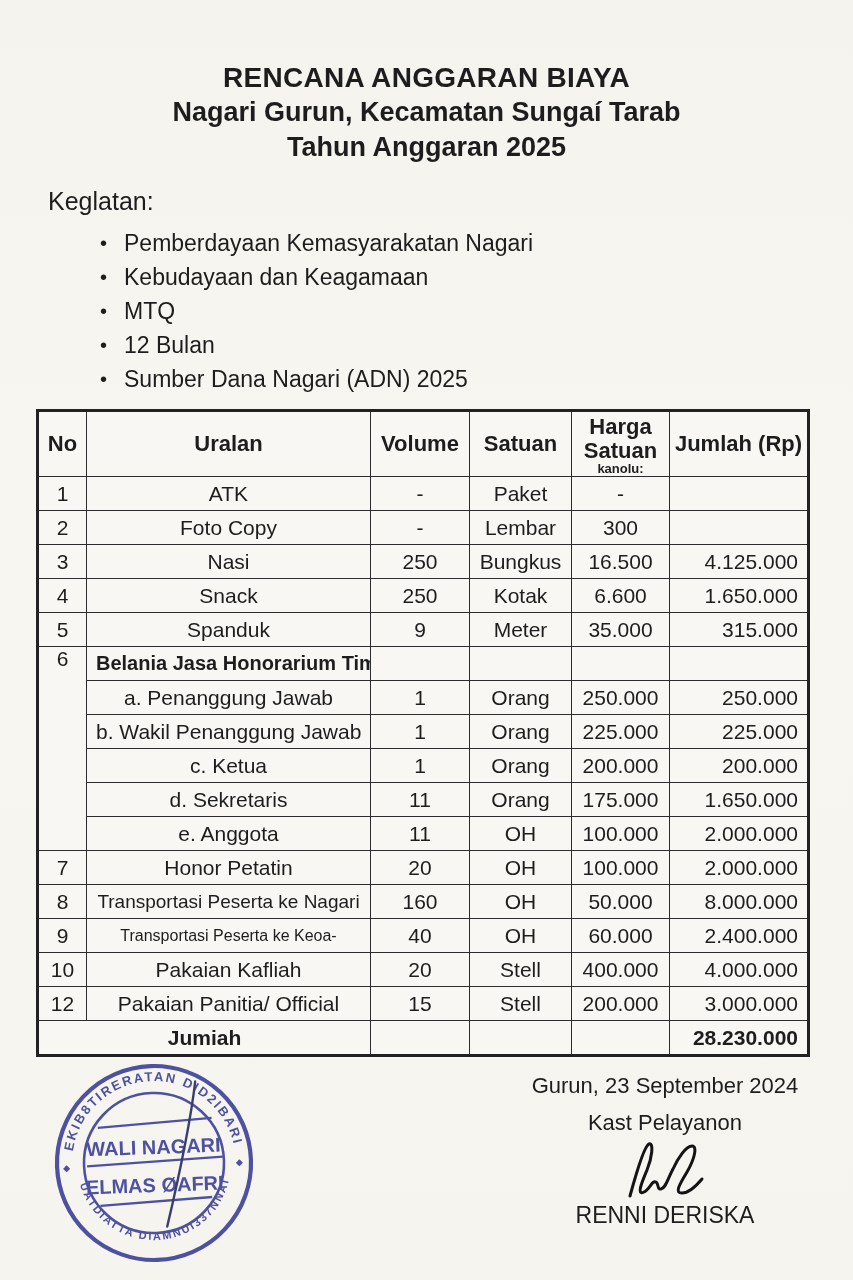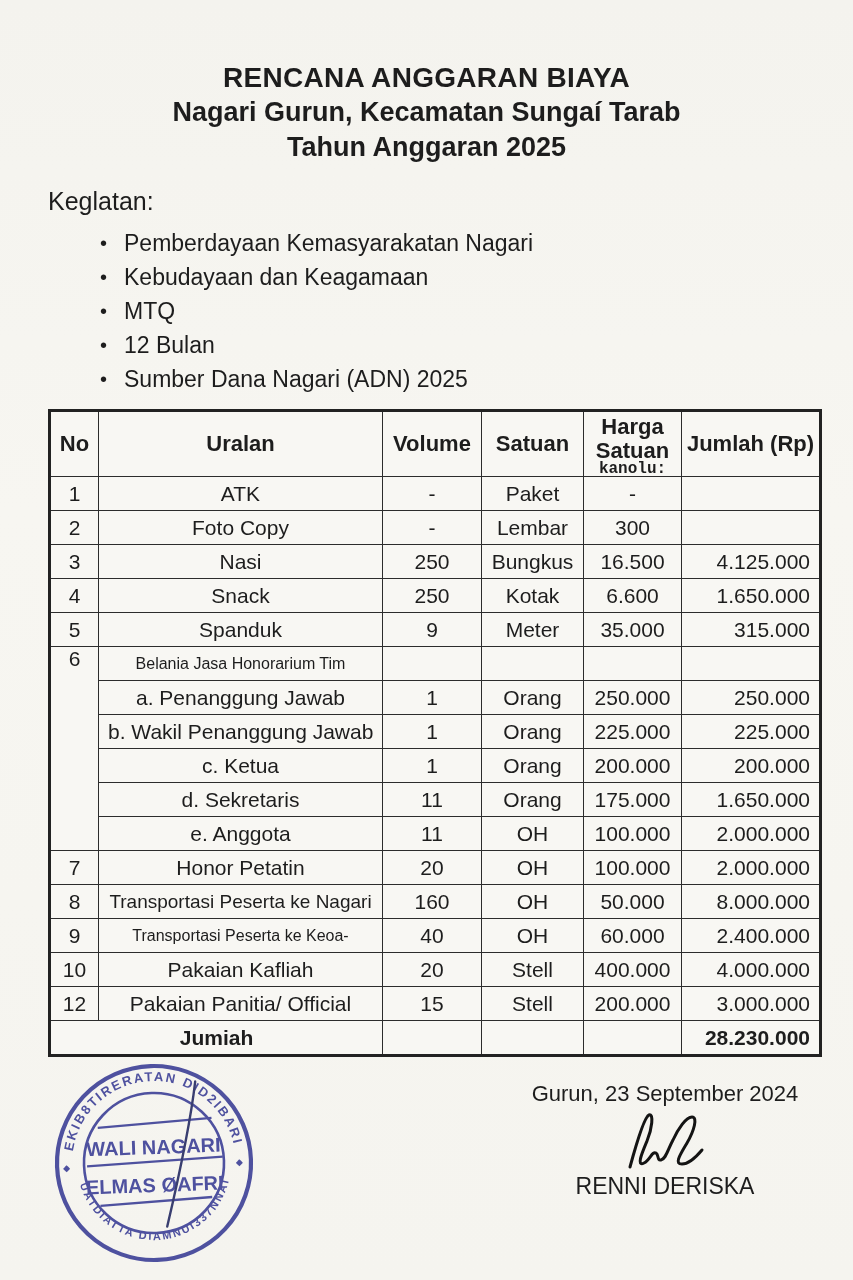--- a/index.html
+++ b/index.html
@@ -18,39 +18,39 @@
   .title-l3 { font-size:27px; line-height:35px; }
 
   
   .activities { margin:20px 0 0 48px; }
   .activities-heading { font-size:25px; line-height:32px; }
   .activity-list { margin:12px 0 0 0; padding:0; list-style:none; }
   .activity-item { display:flex; align-items:flex-start; font-size:23px; line-height:28px; margin-bottom:6px; }
   .bullet { width:24px; margin-left:52px; flex:0 0 auto; font-size:20px; }
 
   
-  table.budget { border-collapse:collapse; table-layout:fixed; width:771px; margin:16px 0 0 48px;
+  table.budget { border-collapse:collapse; table-layout:fixed; width:771px; margin:16px 0 0 36px;
                  border:3px solid #222;padding-left:28px; }
   table.budget th, table.budget td {
     border:1.7px solid #2c2c2c; padding:0 9px; height:33px;
     font-size:21px; overflow:hidden; background:#f8f7f3;
   }
   table.budget th { font-weight:bold; font-size:22px; height:64px; text-align:center; padding:0 2px; line-height:24px; }
-  .harga-note { display:block; font-size:16px; font-weight:bold; line-height:10px; margin-top:1px;font-family:Liberation Mono, monospace; }
+  .harga-note { display:block; font-size:13px; font-weight:bold; line-height:10px; margin-top:1px; }
   .col-no { text-align:center; }
   td.group-no { vertical-align:top; padding-top:5px; }
   .col-uraian { text-align:center; white-space:nowrap; }
   .col-volume, .col-satuan, .col-harga { text-align:center; }
   .col-jumlah { text-align:right; }
   .total-label { text-align:center; font-weight:bold; font-size:23px; height:50px; }
   .total-value { font-weight:bold; font-size:22px; }
 
   
   .footer { position:relative; height:188px; }
-  .sign-block { position:absolute; left:504px; top:24px; width:322px; text-align:center; }
+  .sign-block { position:absolute; left:504px; top:16px; width:322px; text-align:center; }
   .place-date { font-size:22px; }
   .role { font-size:22px; margin-top:11px; }
   .scribble { display:block; margin:2px auto 0 auto; }
   .name { font-size:23px; font-weight:normal; margin-top:2px; }
 
   .stamp { position:absolute; left:50px; top:2px; width:208px; height:208px;
            opacity:.9; transform:rotate(-2deg); }
   .arc-text { font-weight:bold; letter-spacing:2px; font-family:"Liberation Sans", sans-serif; }
   .stamp-center { font-family:"Liberation Sans", sans-serif; }
 </style>
@@ -146,21 +146,21 @@
         <tr>
           <td class="col-no">5</td>
           <td class="col-uraian">Spanduk</td>
           <td class="col-volume">9</td>
           <td class="col-satuan">Meter</td>
           <td class="col-harga">35.000</td>
           <td class="col-jumlah">315.000</td>
         </tr>
         <tr>
           <td class="col-no group-no" rowspan="6">6</td>
-          <td class="col-uraian" style="font-size: 16px;">Belania Jasa Honorarium Tim</td>
+          <td class="col-uraian" style="font-size: 20px; font-weight: bold;">Belania Jasa Honorarium Tim</td>
           <td class="col-volume"></td>
           <td class="col-satuan"></td>
           <td class="col-harga"></td>
           <td class="col-jumlah"></td>
         </tr>
         <tr>
           <td class="col-uraian">a. Penanggung Jawab</td>
           <td class="col-volume">1</td>
           <td class="col-satuan">Orang</td>
           <td class="col-harga">250.000</td>
@@ -266,20 +266,21 @@
         <text x="104" y="95" text-anchor="middle" font-size="20" font-weight="bold" class="stamp-center" fill="#3d4097">WALI NAGARI</text>
         <text x="104" y="133" text-anchor="middle" font-size="20" font-weight="bold" class="stamp-center" fill="#3d4097">ELMAS ØAFRI</text>
         <text x="13" y="109" font-size="9" fill="#3d4097">◆</text>
         <text x="186" y="109" font-size="9" fill="#3d4097">◆</text>
         <path d="M148,24 C142,64 128,120 115,168" fill="none" stroke="#252b63" stroke-width="2.4" stroke-linecap="round"></path>
       </svg>
     </div>
 
     <div class="sign-block">
       <div class="place-date">Gurun, 23 September 2024</div>
+      <div class="role">Kast Pelayanon</div>
       <svg class="scribble" width="130" height="62" viewBox="0 0 130 62">
         <path d="M30,58 C36,36 44,8 49,6 C54,4 52,20 47,32 C42,44 36,58 44,54 C50,51 52,42 56,44 C59,46 57,52 61,51 C66,50 68,40 73,31 C78,20 86,8 92,8 C98,8 94,22 87,34 C80,46 74,55 82,55 C90,55 97,47 102,41" fill="none" stroke="#141414" stroke-width="3" stroke-linecap="round"></path>
       </svg>
       <div class="name">RENNI DERISKA</div>
     </div>
 
   </div>
 </div>
 
 </body></html>

